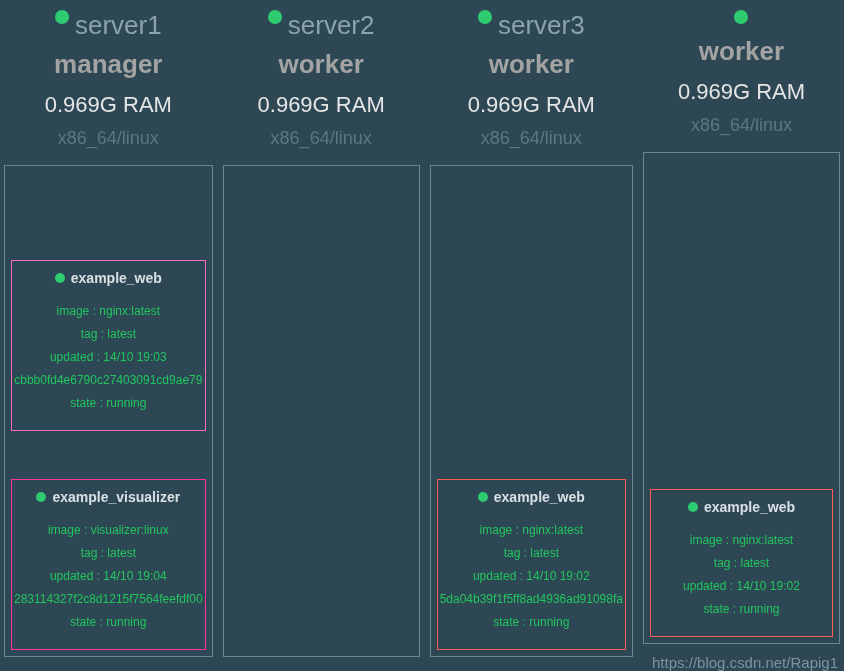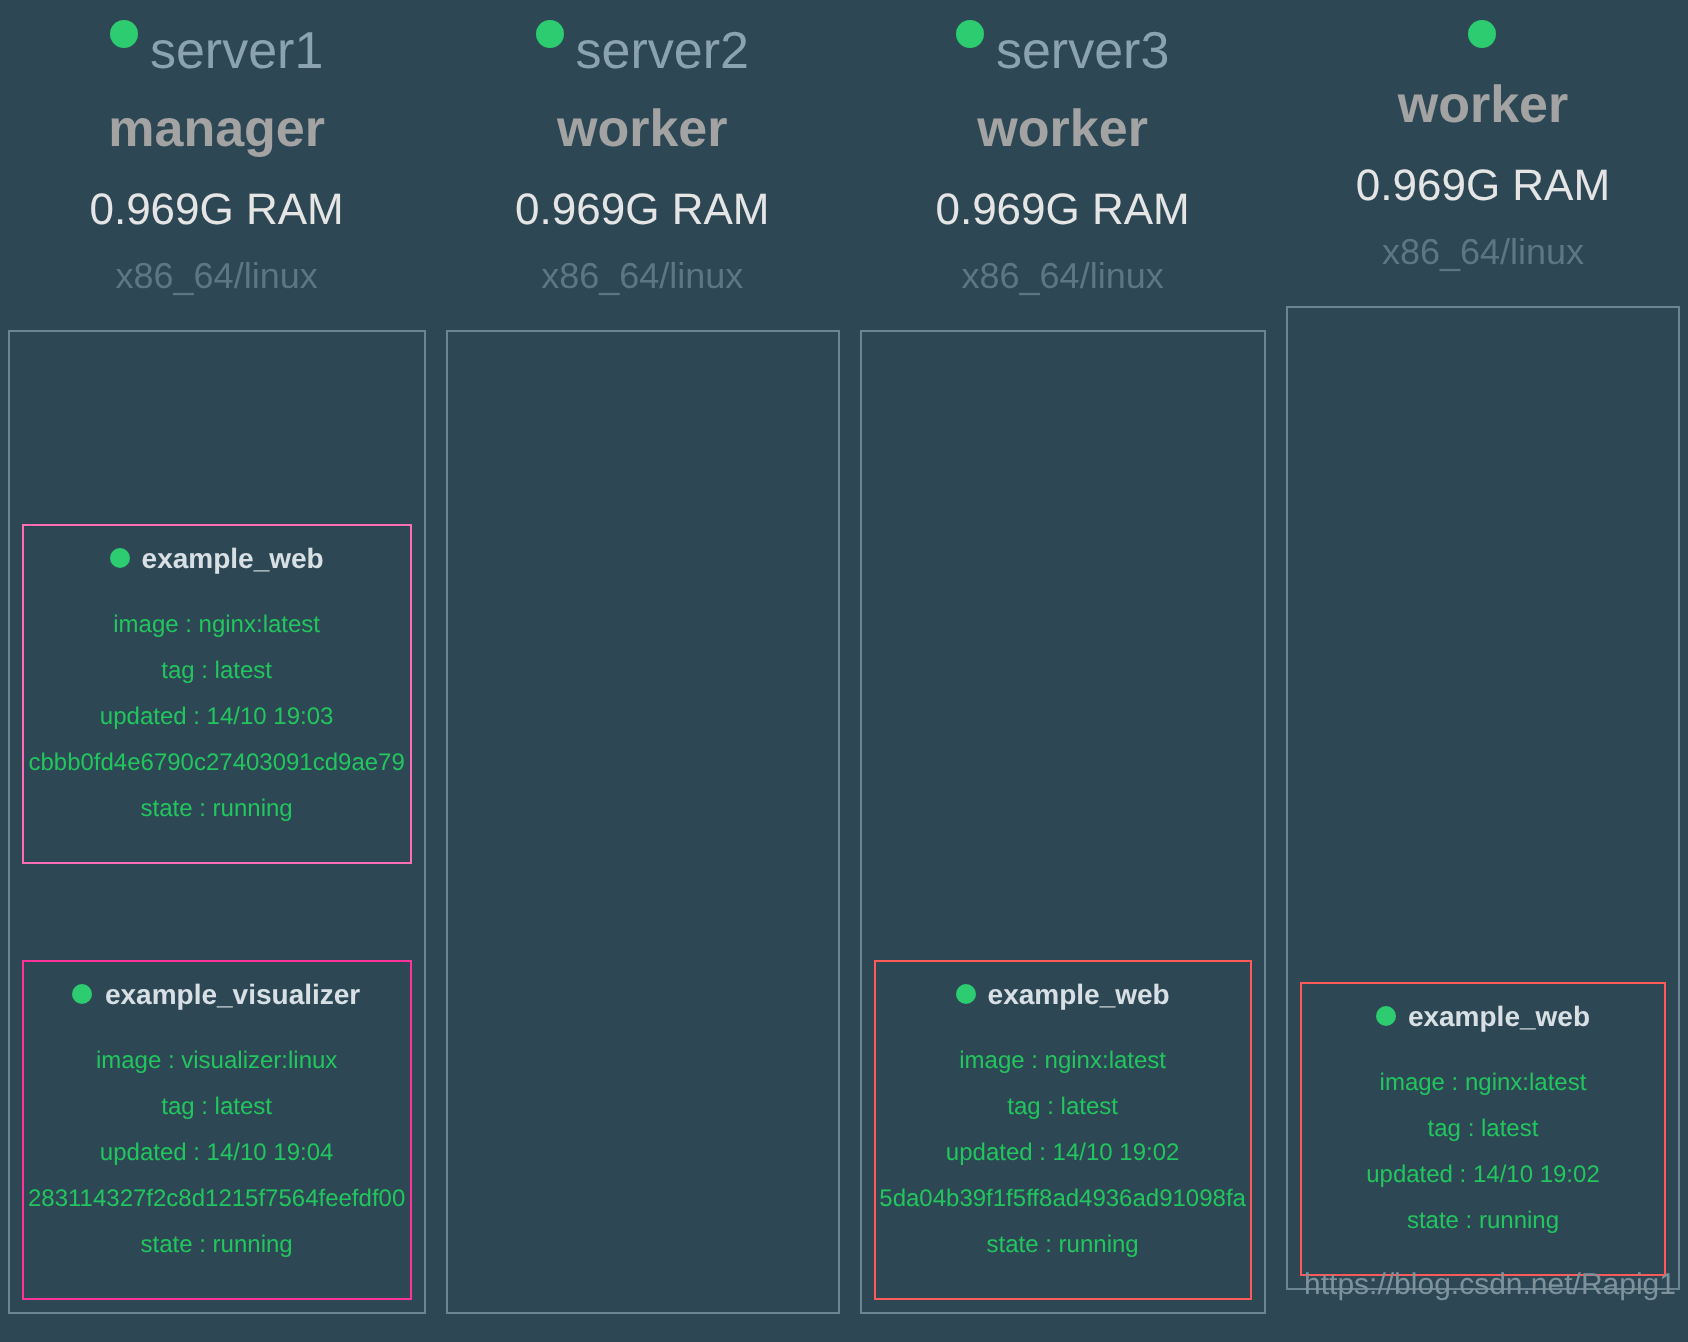--- a/index.html
+++ b/index.html
@@ -108,21 +108,21 @@
     }
     .service-line {
       color: #22c55e;
       font-size: 12px;
       line-height: 1;
       margin: 11px 0;
       white-space: nowrap;
     }
     .watermark {
       position: absolute;
-      bottom: 20px;
+      bottom: 0;
       right: 6px;
       color: #7e929c;
       font-size: 15px;
     }
   </style>
 </head>
 <body>
 
 <div class="grid">
 

